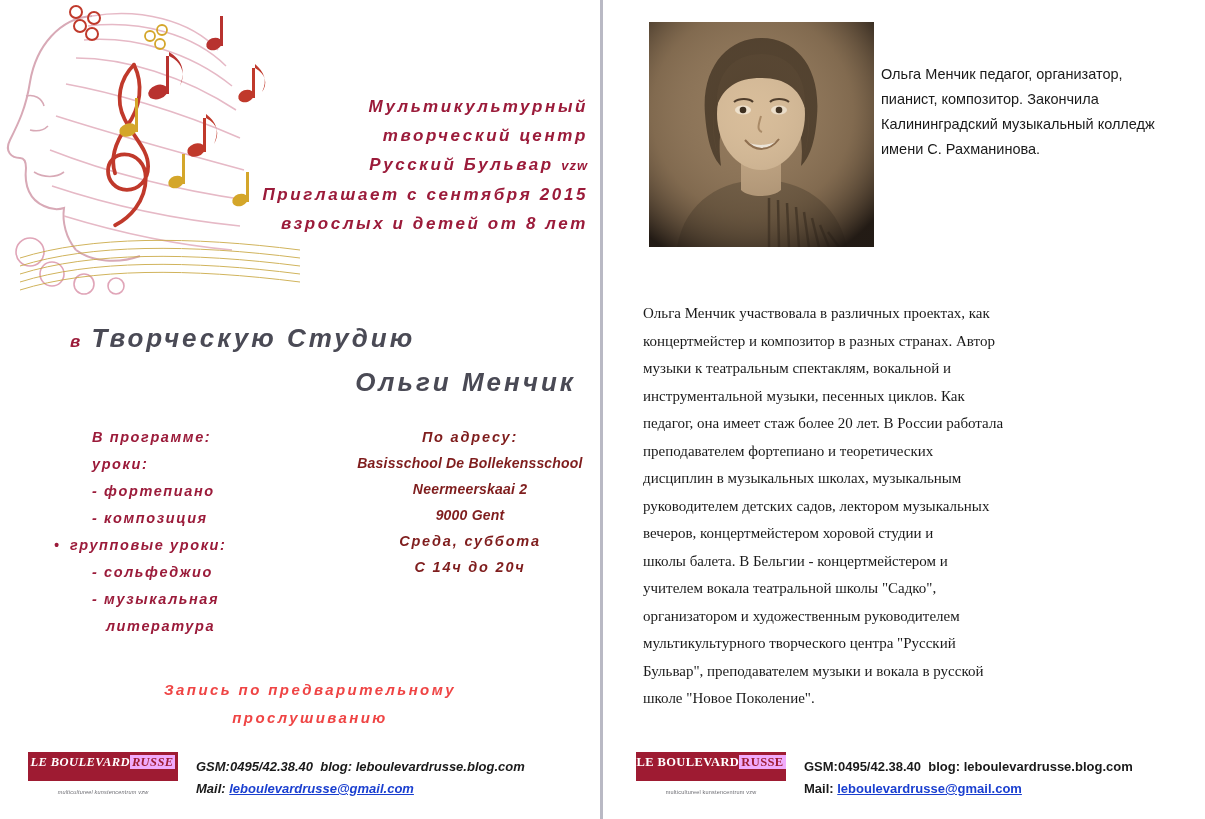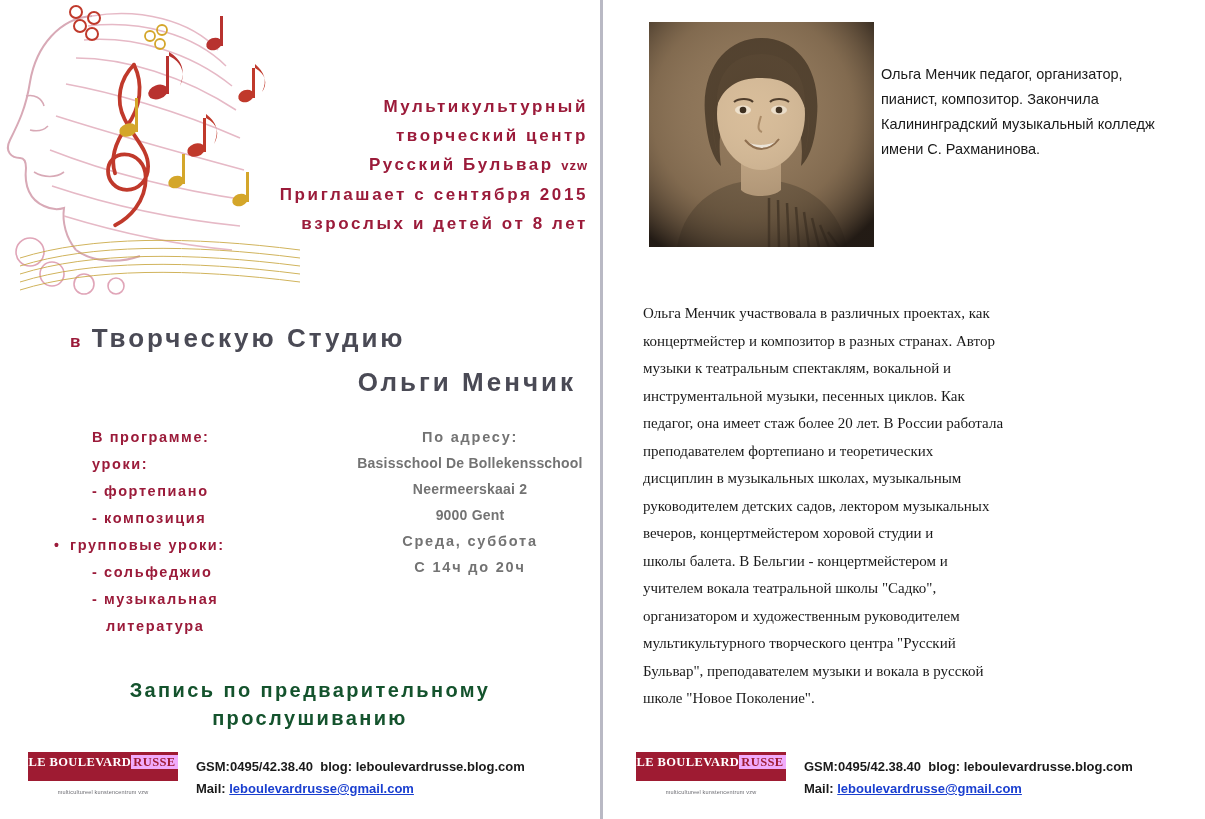--- a/index.html
+++ b/index.html
@@ -4,21 +4,21 @@
 <style>
   html,body{margin:0;padding:0;}
   body{
     width:1205px;height:819px;
     background:#ffffff;
     font-family:"Liberation Sans", sans-serif;
     overflow:hidden;
     position:relative;
   }
   .page{position:relative;width:1205px;height:819px;display:flex;}
-  .left-panel{position:relative;width:600px;height:574px;}
+  .left-panel{position:relative;width:600px;height:574px;font-style:italic;}
   .divider{position:absolute;left:600px;top:0;width:3px;height:819px;background:#b9b9c4;}
   .right-panel{position:relative;width:602px;height:735px;margin-left:3px;}
 
   
   .art{position:absolute;left:0;top:0;width:310px;height:300px;}
   .art svg{display:block;}
 
   .head-title{
     position:absolute;left:228px;top:92px;width:360px;
     text-align:right;
@@ -44,27 +44,27 @@
   .studio .l2{display:block;text-align:right;padding-right:12px;}
 
   .cols{position:absolute;left:40px;top:424px;width:560px;height:250px;}
   .col-left{position:absolute;left:10px;top:0;width:270px;color:#9b1b3a;font-weight:bold;font-size:14.5px;letter-spacing:1.6px;line-height:27px;}
   .col-left .hdr{display:block;padding-left:42px;}
   .col-left .bullet{display:block;padding-left:20px;position:relative;}
   .col-left .bullet:before{content:"\2022";position:absolute;left:4px;top:0;font-size:14px;}
   .col-left .sub{display:block;padding-left:42px;}
   .col-left .sub2{display:block;padding-left:56px;}
 
-  .col-right{position:absolute;left:300px;top:0;width:260px;color:#737373;font-weight:bold;font-size:14.5px;letter-spacing:1.2px;line-height:26px;text-align:center;}
+  .col-right{position:absolute;left:300px;top:0;width:260px;color:#7f1d1d;font-weight:bold;font-size:14.5px;letter-spacing:1.2px;line-height:26px;text-align:center;}
   .col-right .addr{letter-spacing:0.2px;font-size:14px;display:block;}
   .col-right .sp{letter-spacing:1.8px;display:block;}
 
   .note{
     position:absolute;left:40px;top:676px;width:540px;
-    text-align:center;color:#14532d;font-weight:bold;font-size:20px;letter-spacing:2.4px;line-height:28px;
+    text-align:center;color:#ef4444;font-weight:bold;font-size:15px;letter-spacing:2.4px;line-height:28px;
   }
   .note span{display:block;}
 
   
   .logo{
     width:150px;height:44px;background:#9e1b32;position:relative;overflow:hidden;
   }
   .logo .l-top{position:absolute;left:0;top:3px;width:150px;text-align:center;color:#ffffff;font-size:12.5px;font-weight:bold;letter-spacing:0.4px;font-family:"Liberation Serif",serif;}
   .logo .l-top .b{background:#f0abfc;color:#9e1b32;padding:0 2px;}
   .logo .l-white{position:absolute;left:0;bottom:0;width:150px;height:15px;background:#ffffff;}

